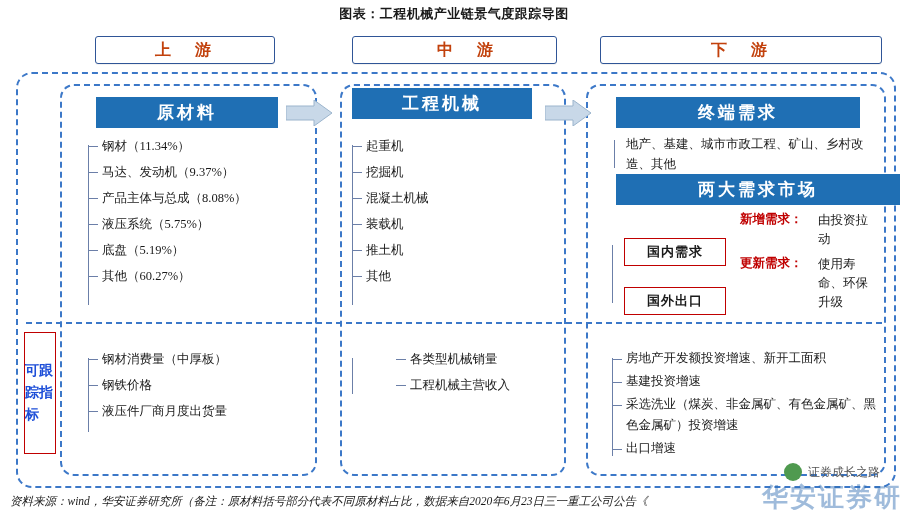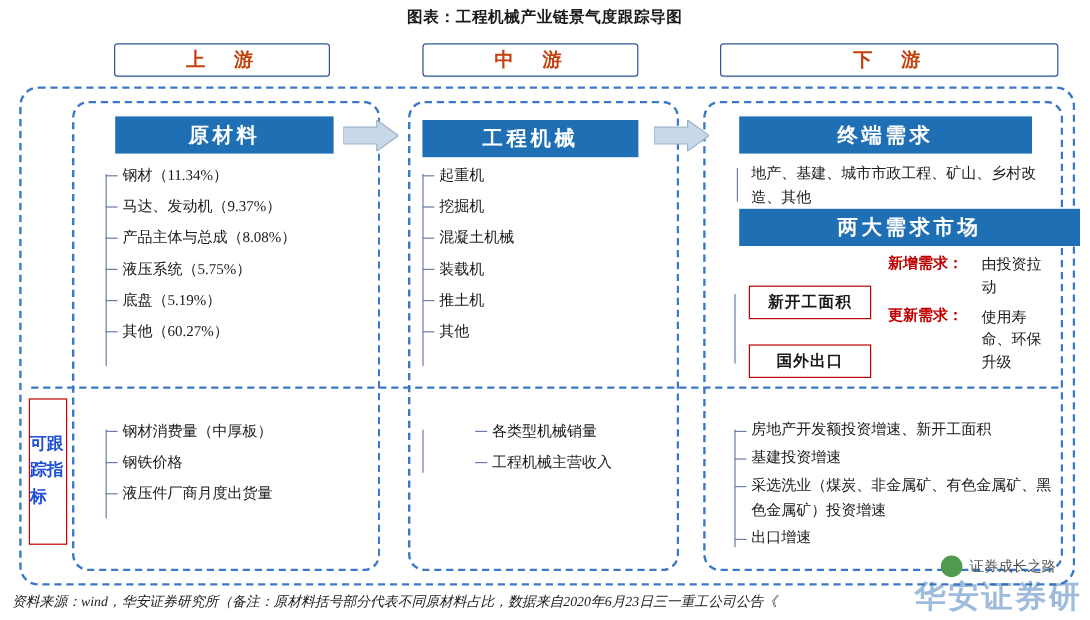--- a/index.html
+++ b/index.html
@@ -14,21 +14,21 @@
   }
   
   .col-head{
     position:absolute;height:26px;border:1px solid #2f5597;
     background:#ffffff;color:#c2410c;border-radius:3px;
     display:flex;align-items:center;justify-content:center;
     font-size:16px;font-weight:bold;letter-spacing:4px;
     box-shadow:0 1px 0 rgba(0,0,0,.05);
   }
   #head-up{left:95px;top:36px;width:178px;}
-  #head-mid{left:352px;top:36px;width:178px;}
+  #head-mid{left:352px;top:36px;width:178px;padding-left:25px;}
   #head-down{left:600px;top:36px;width:280px;}
 
   
   .dashed{
     position:absolute;border:2px dashed #3c78c8;border-radius:14px;
   }
   #outer{left:16px;top:72px;width:876px;height:412px;border-radius:16px;}
   #box-up{left:60px;top:84px;width:253px;height:388px;}
   #box-mid{left:340px;top:84px;width:222px;height:388px;}
   #box-down{left:586px;top:84px;width:296px;height:388px;}
@@ -39,21 +39,21 @@
     border-top:2px dashed #3c78c8;height:0;
   }
 
   
   .banner{
     position:absolute;background:#1f6fb4;color:#ffffff;
     display:flex;align-items:center;justify-content:center;
     font-size:17px;font-weight:bold;letter-spacing:3px;
   }
   #ban-raw{left:96px;top:97px;width:182px;height:31px;}
-  #ban-mach{left:352px;top:100px;width:180px;height:31px;}
+  #ban-mach{left:352px;top:88px;width:180px;height:31px;}
   #ban-end{left:616px;top:97px;width:244px;height:31px;}
   #ban-two{left:616px;top:174px;width:284px;height:31px;font-size:17px;}
 
   
   .arrow{position:absolute;width:46px;height:26px;}
 
   
   .list{position:absolute;font-size:12.5px;line-height:26px;color:#1a1a1a;}
   .list .li{position:relative;padding-left:14px;white-space:nowrap;}
   .list .li:before{
@@ -144,21 +144,21 @@
   <div class="li">混凝土机械</div>
   <div class="li">装载机</div>
   <div class="li">推土机</div>
   <div class="li">其他</div>
 </div>
 
 <div class="spine" style="left:614px;top:140px;height:28px;"></div>
 <div class="para" style="left:626px;top:134px;width:240px;white-space:normal;">地产、基建、城市市政工程、矿山、乡村改造、其他</div>
 
 <div class="spine" style="left:612px;top:245px;height:58px;"></div>
-<div class="redbox" id="rb-dom">新开工面积</div>
+<div class="redbox" id="rb-dom">国内需求</div>
 <div class="redbox" id="rb-exp">国外出口</div>
 
 <div class="redlabel" style="left:740px;top:211px;font-family:Liberation Serif, serif;">新增需求：</div>
 <div class="redtext" style="left:818px;top:211px;width:60px;white-space:normal;">由投资拉动</div>
 
 <div class="redlabel" style="left:740px;top:255px;">更新需求：</div>
 <div class="redtext" style="left:818px;top:255px;width:60px;white-space:normal;">使用寿命、环保升级</div>
 
 <div id="vbox">
   <span>可跟踪指标</span>

